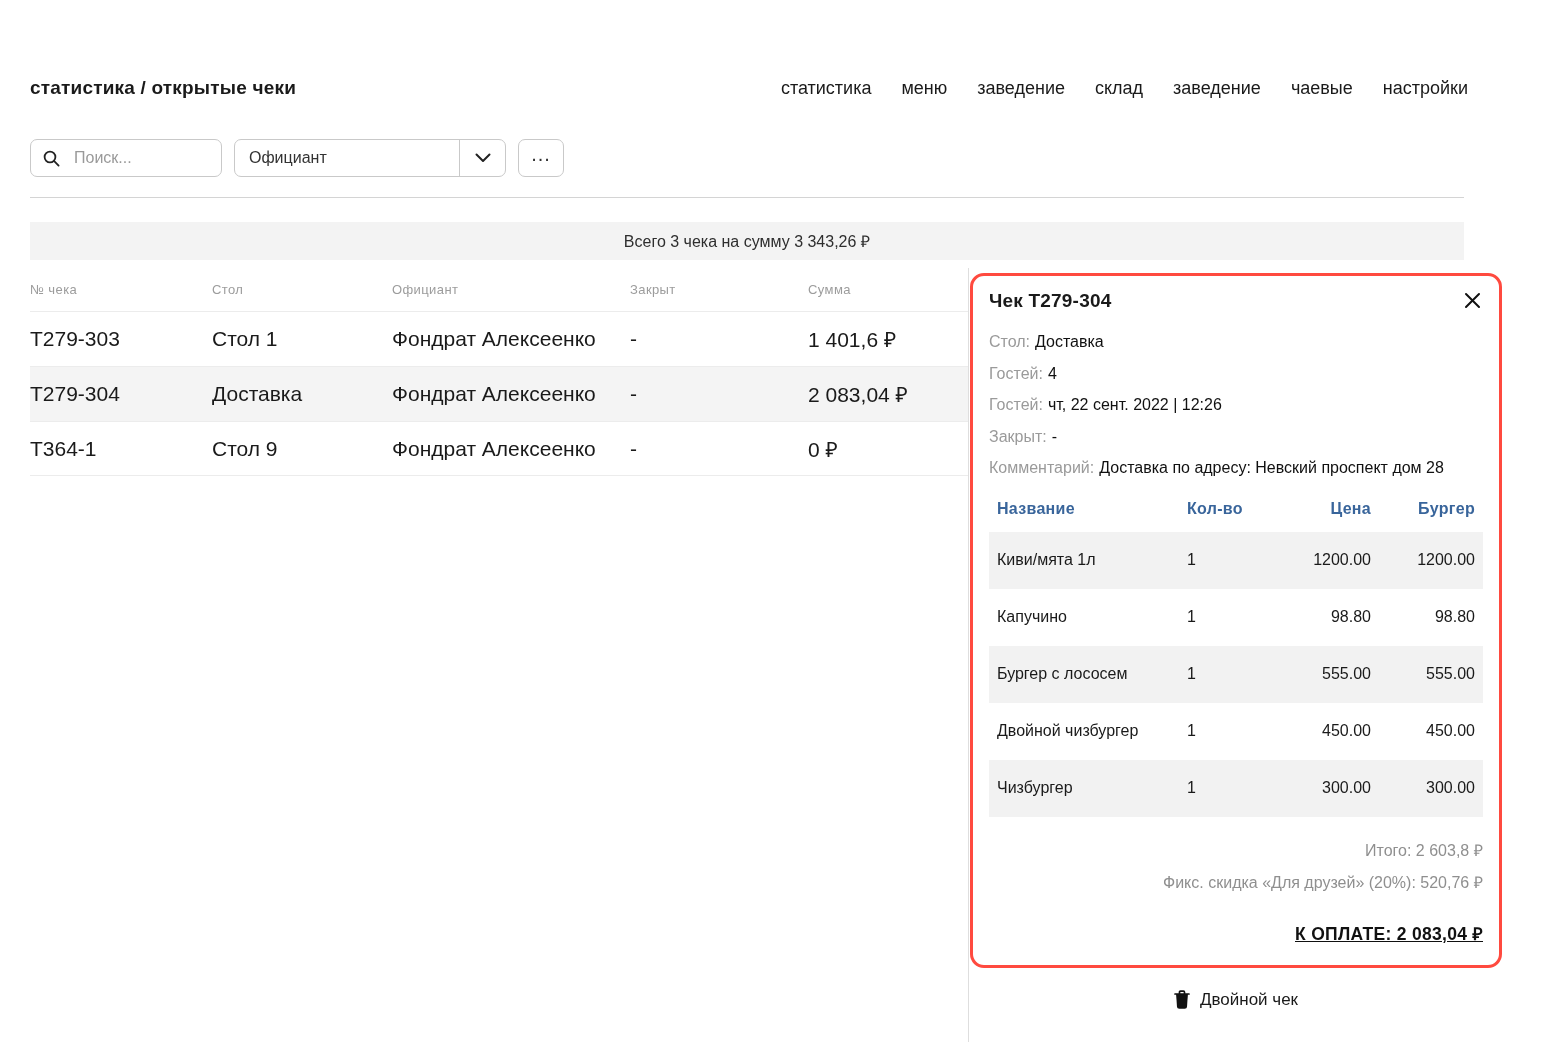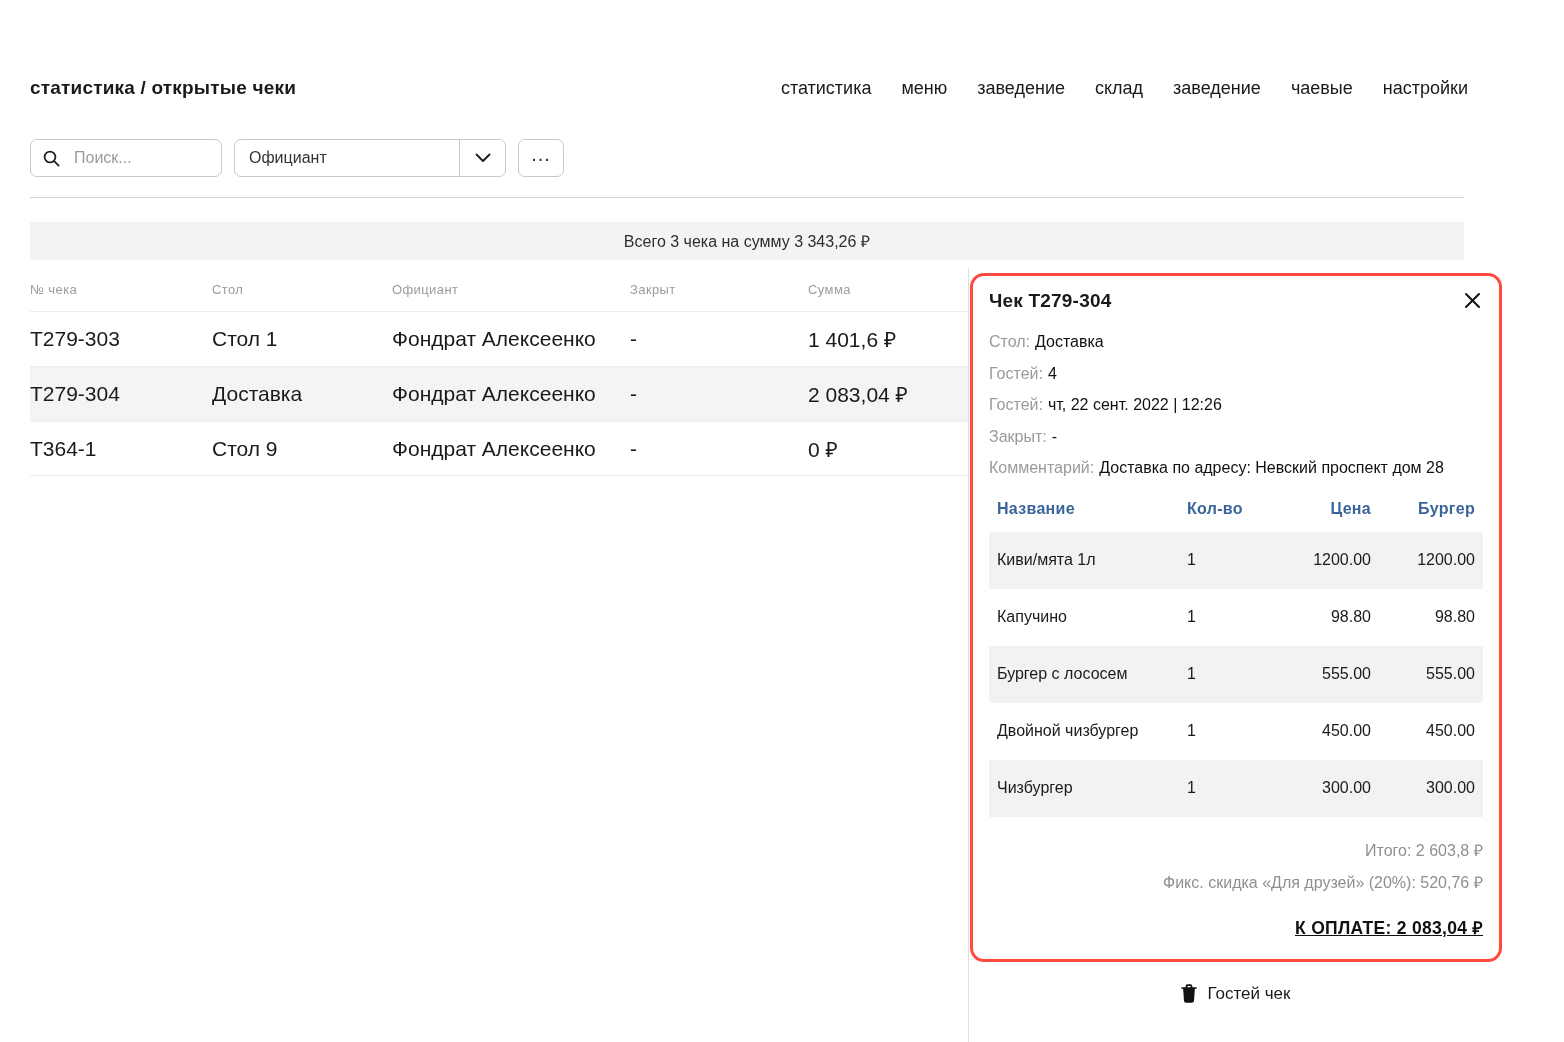--- a/index.html
+++ b/index.html
@@ -47,21 +47,21 @@
 
   .items { margin-top:16px; }
   .ihead { display:grid; grid-template-columns:1fr 72px 112px 104px; font-size:16px; font-weight:700; color:#39659b; letter-spacing:.3px; padding:0 8px 14px 8px; }
   .irow { display:grid; grid-template-columns:1fr 72px 112px 104px; align-items:center; height:57px; font-size:16px; padding:0 8px; }
   .irow:nth-child(odd) { background:#f2f2f2; }
   .num { text-align:right; }
   .ihead .num { text-align:right; }
 
   .totals { margin-top:18px; text-align:right; }
   .totals .tline { font-size:16px; color:#8f8f8f; line-height:32px; }
-  .totals .to-pay { font-size:17.5px; color:#111; font-weight:700; text-decoration:underline; letter-spacing:.3px; margin-top:16px; display:inline-block;text-align:right; }
+  .totals .to-pay { font-size:17.5px; color:#111; font-weight:700; text-decoration:underline; letter-spacing:.3px; margin-top:22px; display:inline-block;text-align:right; }
 
   .delete-row { margin-top:22px; display:flex; align-items:center; justify-content:center; gap:10px; font-size:17px; cursor:pointer; }
 </style>
 </head>
 <body>
 
 <div class="page">
 
   <div class="topbar">
     <div class="breadcrumb">статистика / открытые чеки</div>
@@ -216,18 +216,18 @@
         </div>
       </div>
 
       <div class="delete-row">
         <span style="display:flex;">
           <svg width="16" height="19" viewBox="0 0 16 19">
               <path d="M1 4 H15 M5.5 4 V2.2 Q5.5 1.2 6.5 1.2 H9.5 Q10.5 1.2 10.5 2.2 V4 M3 4 L3.8 16.4 Q3.9 17.8 5.3 17.8 H10.7 Q12.1 17.8 12.2 16.4 L13 4" fill="none" stroke="#111" stroke-width="1.7" stroke-linecap="round"></path>
               <path d="M2.6 4 L3.5 17 Q3.6 17.8 4.6 17.8 H11.4 Q12.4 17.8 12.5 17 L13.4 4 Z" fill="#111"></path>
             </svg>
         </span>
-        <span>Гостей чек</span>
+        <span>Двойной чек</span>
       </div>
     </div>
 
   </div>
 </div>
 
 </body></html>

